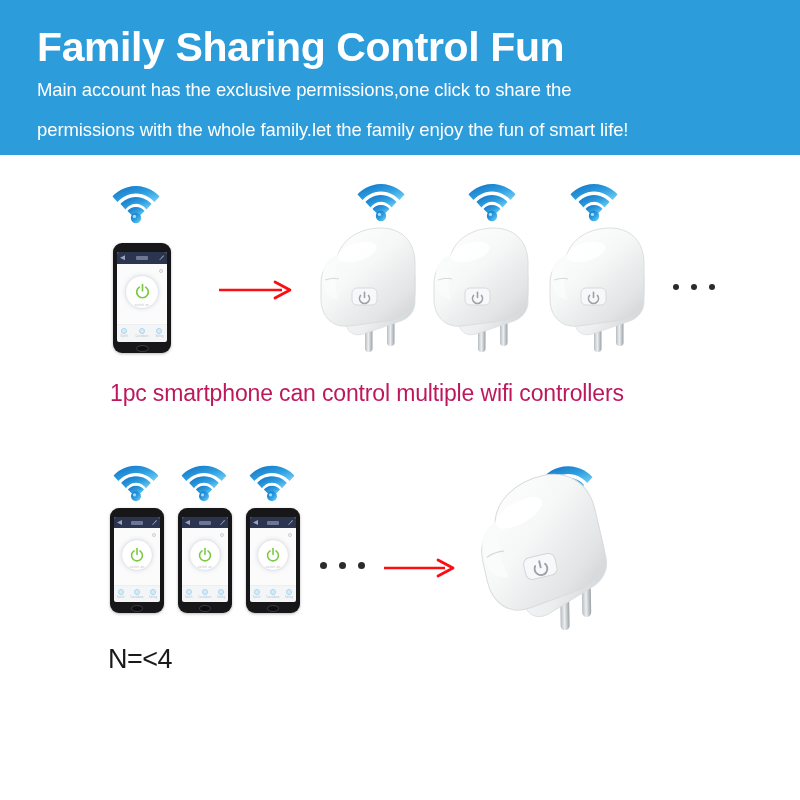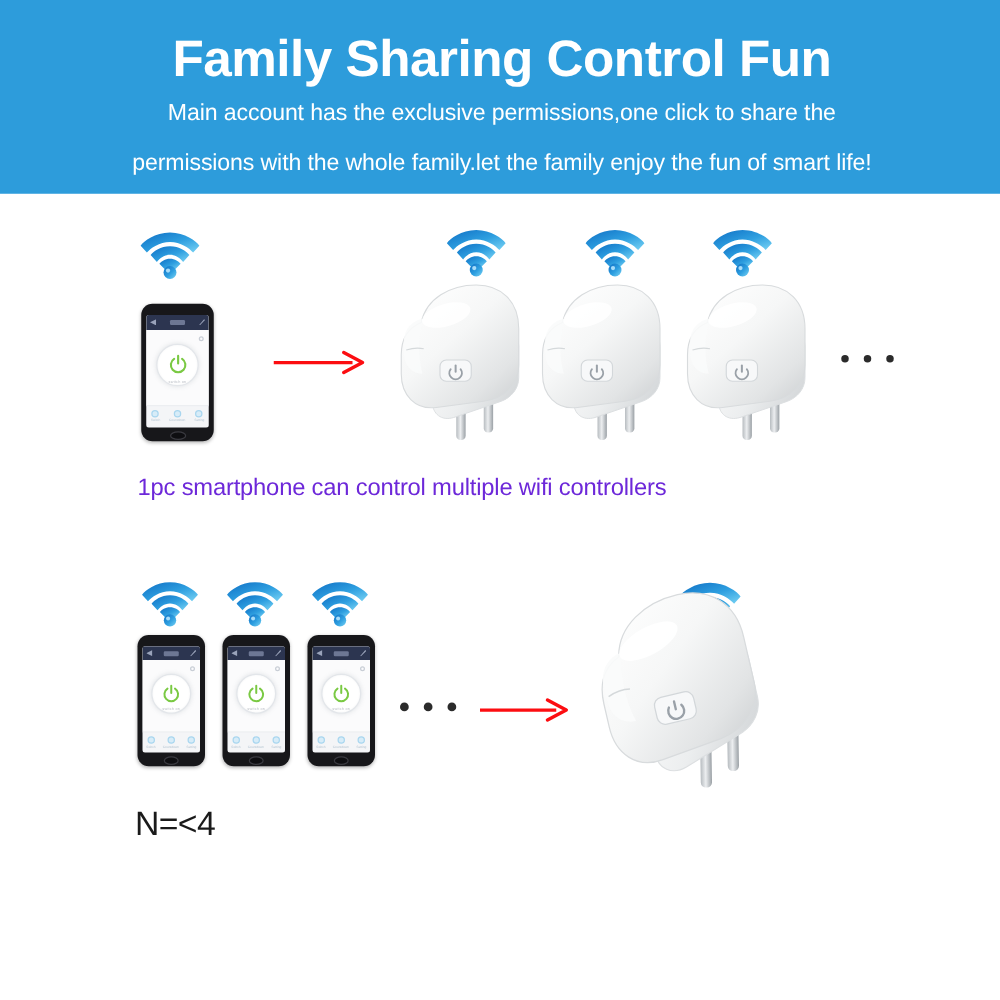--- a/index.html
+++ b/index.html
@@ -11,21 +11,20 @@
     overflow: hidden;
   }
   .page { position: relative; width: 800px; height: 800px; background: #fff; }
 
   
   .banner {
     position: absolute; left: 0; top: 0;
     width: 800px; height: 155px;
     background: #2d9cdb;
     padding: 24px 34px 0 37px;
-    text-align: center;
   }
   .banner-title {
     color: #ffffff;
     font-size: 41px;
     font-weight: bold;
     letter-spacing: -0.4px;
     line-height: 46px;
     white-space: nowrap;
   }
   .banner-sub {
@@ -134,22 +133,22 @@
   .dots { position: absolute; display: flex; align-items: center; }
   .dots i {
     display: block;
     border-radius: 50%;
     background: #2b2b2b;
   }
 
   
   .caption {
     position: absolute;
-    color: #6d28d9;
-    font-size: 19px;
+    color: #be185d;
+    font-size: 23px;
     letter-spacing: -0.15px;
     white-space: nowrap;
   }
   .nlabel {
     position: absolute;
     color: #1a1a1a;
     font-size: 27px;
     letter-spacing: -0.5px;
     white-space: nowrap;
   }

